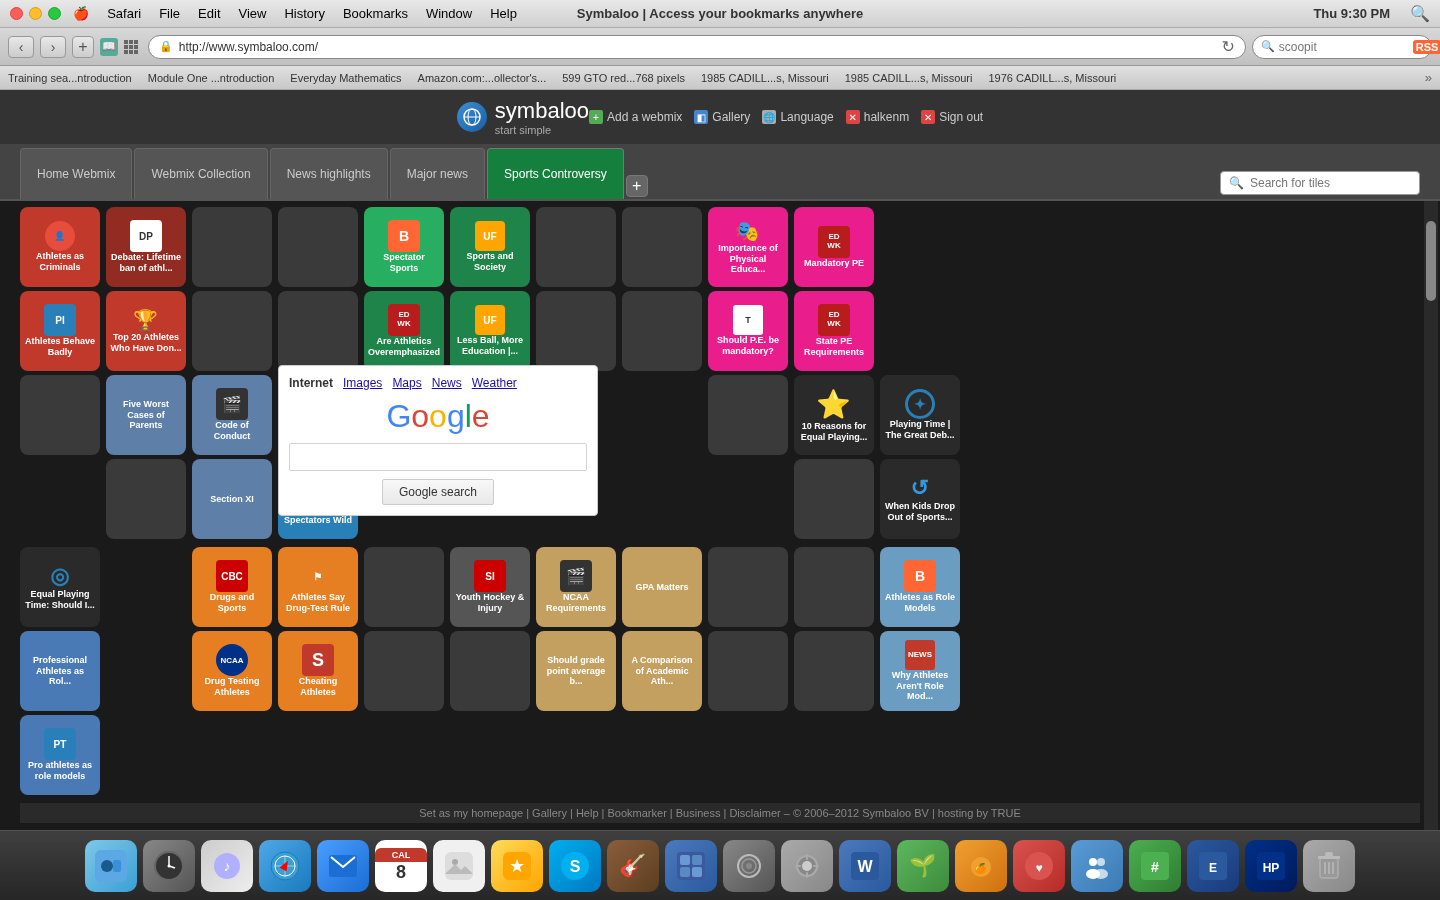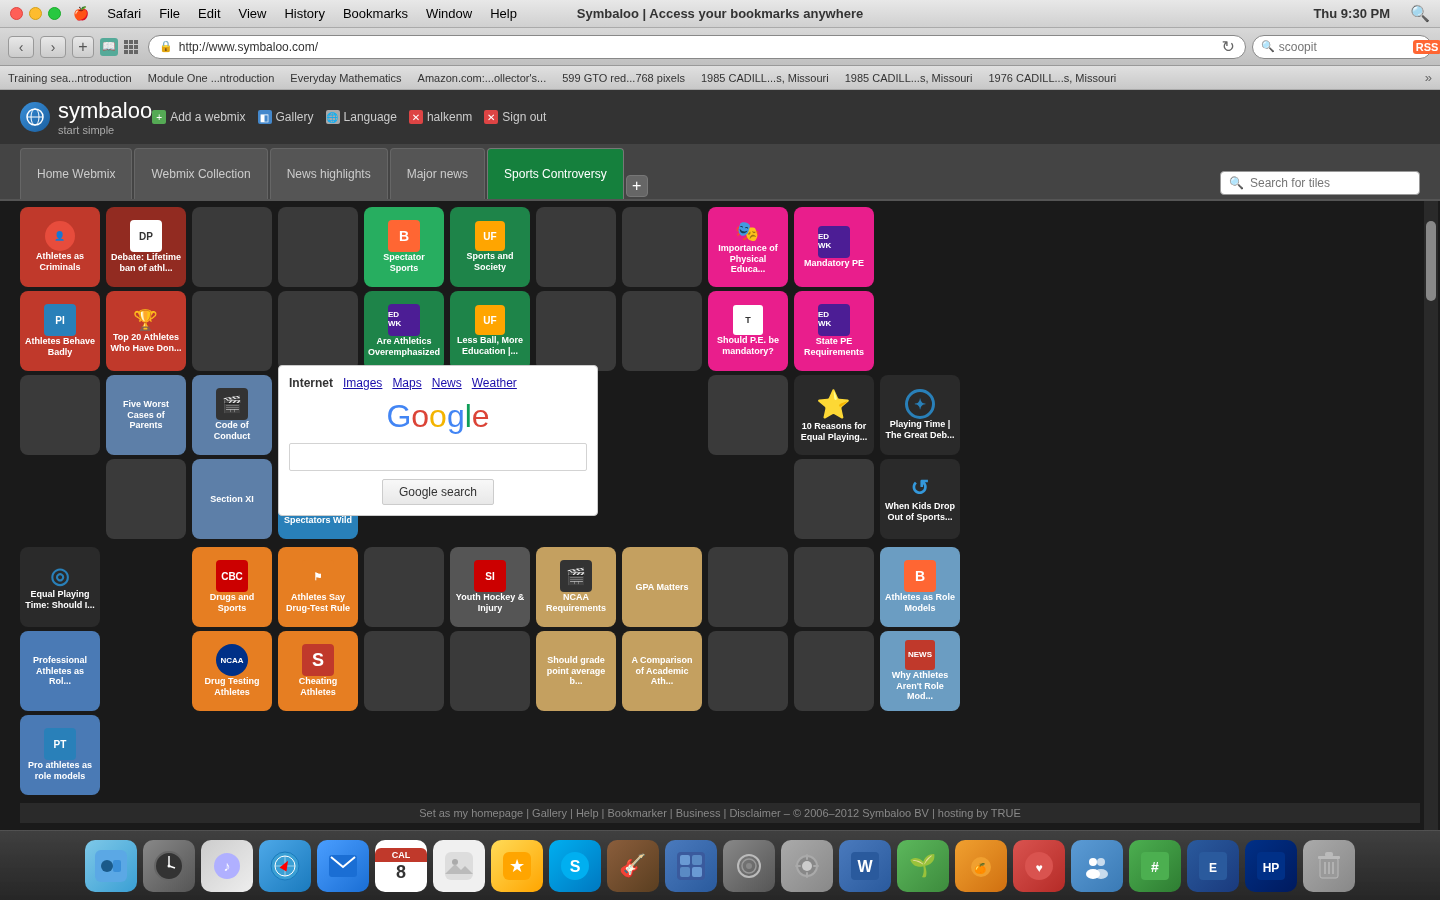--- a/index.html
+++ b/index.html
@@ -60,21 +60,21 @@
     .bookmark-item { white-space: nowrap; cursor: pointer; color: #333; }
     .bookmarks-grid { width: 16px; height: 14px; display: grid; grid-template-columns: repeat(3,4px); grid-template-rows: repeat(3,4px); gap: 1px; }
     .bookmarks-grid span { background: #666; display: block; }
 
     
     .symbaloo-header {
       background: #333;
       padding: 8px 20px;
       display: flex;
       align-items: center;
-      justify-content: flex-start;
+      justify-content: center;
     }
     .symbaloo-logo { display: flex; align-items: center; gap: 8px; }
     .symbaloo-globe { width: 30px; height: 30px; border-radius: 50%; background: linear-gradient(135deg, #3a8fd8, #1a5fa0); display: flex; align-items: center; justify-content: center; color: white; font-size: 16px; }
     .symbaloo-name { color: white; font-size: 22px; font-weight: 300; }
     .symbaloo-tagline { color: #aaa; font-size: 11px; }
     .symbaloo-actions { display: flex; align-items: center; gap: 12px; font-size: 12px; color: #ccc; }
     .symbaloo-actions span { cursor: pointer; display: flex; align-items: center; gap: 4px; }
     .action-icon { width: 14px; height: 14px; border-radius: 2px; display: inline-flex; align-items: center; justify-content: center; font-size: 10px; }
     .add-icon { background: #5a5; color: white; }
     .gallery-icon { background: #48c; color: white; }
@@ -205,21 +205,21 @@
     
     .main-content {
       height: calc(900px - 28px - 70px);
       overflow: hidden;
       display: flex;
       flex-direction: column;
     }
 
     
     .blogger-icon { background: #f63; border-radius: 4px; color: white; font-weight: bold; font-size: 14px; width: 32px; height: 32px; display: flex; align-items: center; justify-content: center; }
-    .edwk-icon { background: #4c1d95; border-radius: 4px; color: white; font-size: 8px; font-weight: bold; width: 32px; height: 32px; display: flex; align-items: flex-start; justify-content: center; flex-direction: column; line-height: 1.1; }
+    .edwk-icon { background: #b91c1c; border-radius: 4px; color: white; font-size: 8px; font-weight: bold; width: 32px; height: 32px; display: flex; align-items: center; justify-content: center; flex-direction: column; line-height: 1.1; }
     .dp-icon { background: white; border-radius: 4px; color: #333; font-size: 10px; font-weight: bold; width: 32px; height: 32px; display: flex; align-items: center; justify-content: center; }
     .si-icon { background: #cc0000; border-radius: 4px; color: white; font-size: 10px; font-weight: bold; width: 32px; height: 32px; display: flex; align-items: center; justify-content: center; }
     .pi-icon { background: #2980b9; border-radius: 4px; color: white; font-size: 10px; font-weight: bold; width: 32px; height: 32px; display: flex; align-items: center; justify-content: center; }
     .cbc-icon { background: #cc0000; border-radius: 4px; color: white; font-size: 10px; font-weight: bold; width: 32px; height: 32px; display: flex; align-items: center; justify-content: center; }
     .drug-icon { background: #e67e22; border-radius: 4px; color: white; font-size: 10px; width: 32px; height: 32px; display: flex; align-items: center; justify-content: center; }
     .ncaa2-icon { background: #003087; border-radius: 50%; color: white; font-size: 8px; font-weight: bold; width: 32px; height: 32px; display: flex; align-items: center; justify-content: center; }
     .film-icon { background: #333; border-radius: 4px; color: white; font-size: 16px; width: 32px; height: 32px; display: flex; align-items: center; justify-content: center; }
     .s-icon { background: #c0392b; border-radius: 4px; color: white; font-size: 18px; font-weight: bold; width: 32px; height: 32px; display: flex; align-items: center; justify-content: center; }
     .pt-icon { background: #2980b9; border-radius: 4px; color: white; font-size: 10px; font-weight: bold; width: 32px; height: 32px; display: flex; align-items: center; justify-content: center; }
     .star-icon { color: #27ae60; font-size: 28px; }

